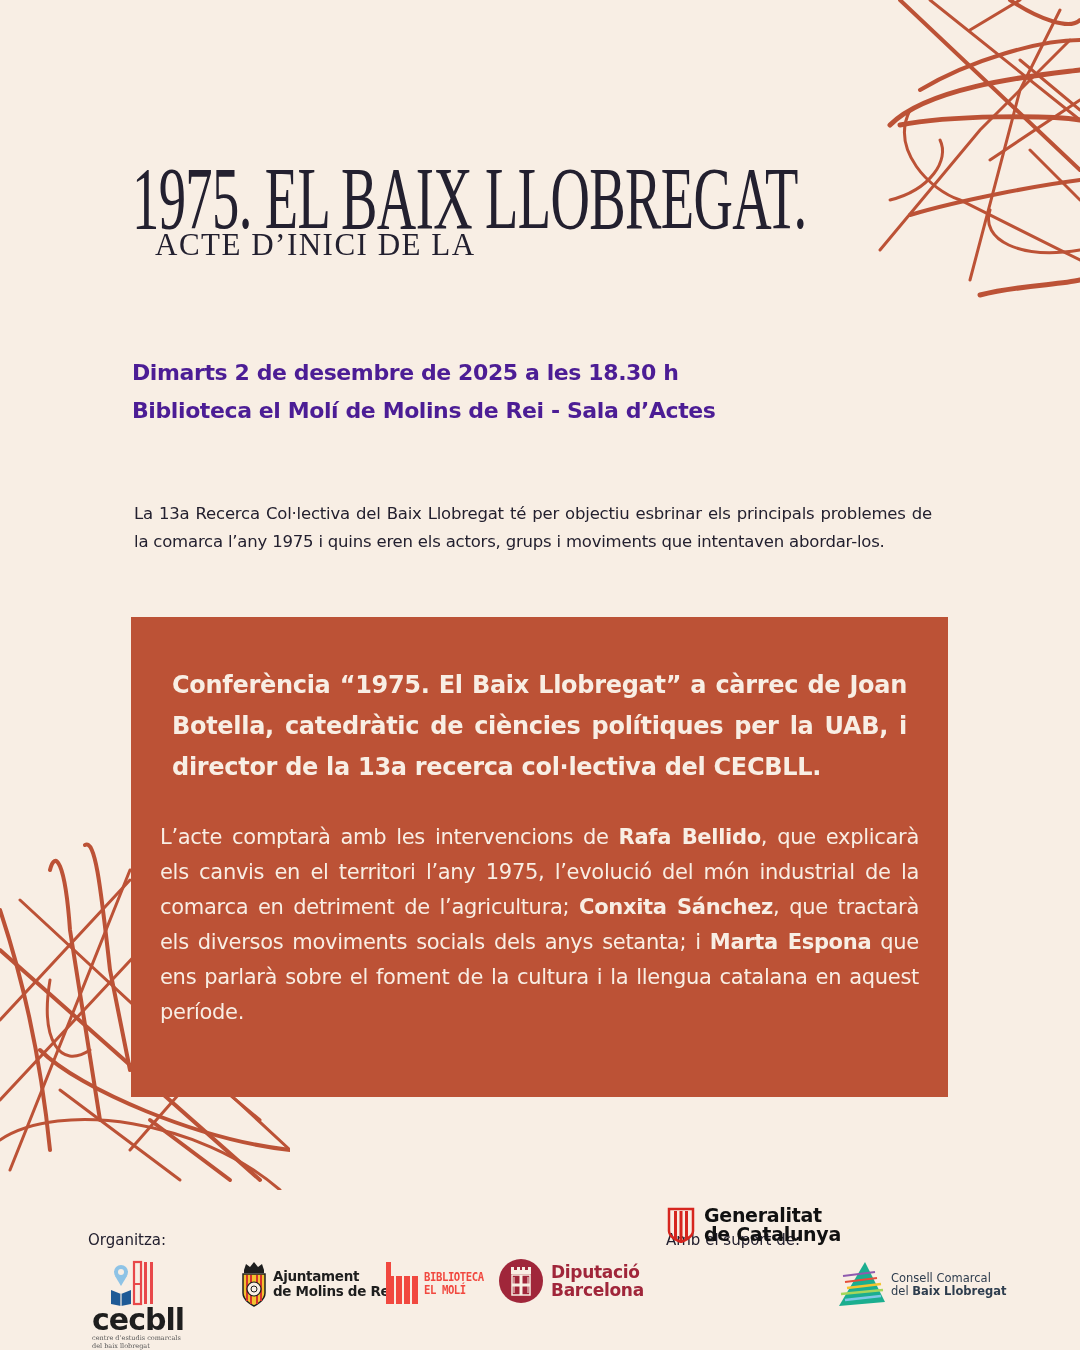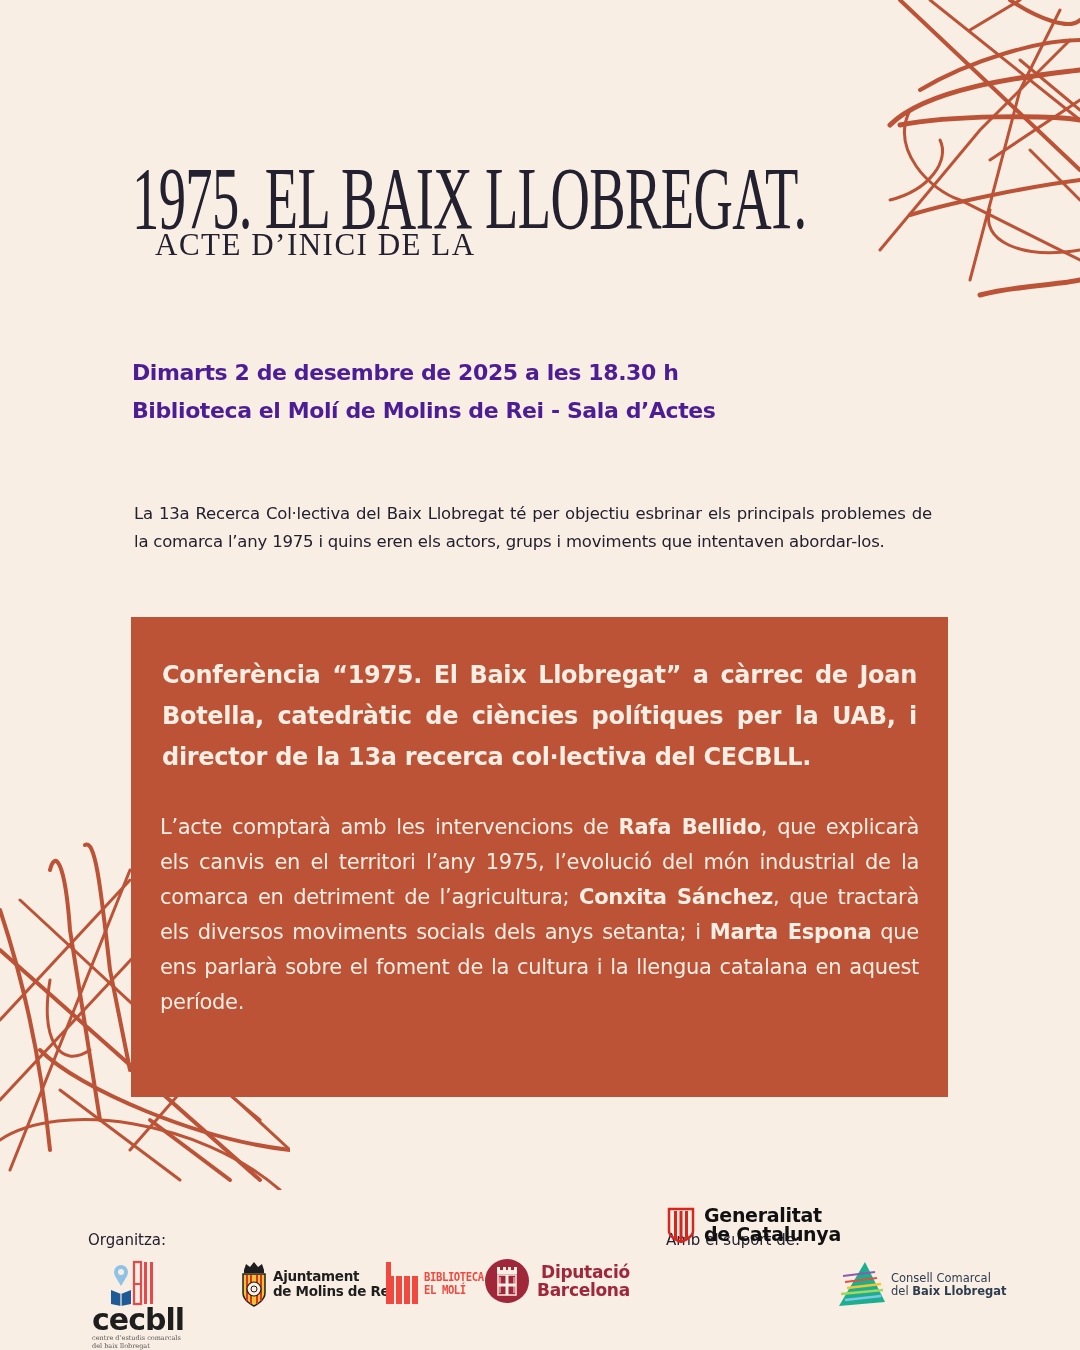--- a/index.html
+++ b/index.html
@@ -42,41 +42,41 @@
     }
 
     .box {
       position: absolute; left: 131px; top: 617px; width: 817px; height: 480px;
       background: #BC5236;
       box-sizing: border-box; padding: 36px 29px 0 29px;
       color: #F8EEE4;
     }
     .box .conf {
       font-size: 24px; font-weight: bold; line-height: 41px;
-      text-align: justify; letter-spacing: -0.3px; margin: 2px;
+      text-align: justify; letter-spacing: -0.3px; margin: 12px;
     }
     .box .speakers {
       font-size: 21px; line-height: 35px; margin: 32px 0 0 0;
       text-align: justify; letter-spacing: -0.3px;
     }
     .box .speakers b { font-weight: bold; }
 
     .footer-label { position: absolute; font-size: 15px; color: #23202F; }
     .org-label { left: 88px; top: 1231px; }
     .sup-label { left: 666px; top: 1231px; }
 
     .logo { position: absolute; display: flex; align-items: center; }
     .logo-cecbll { left: 88px; top: 1260px; flex-direction: column; }
     .logo-cecbll .word { font-size: 30px; font-weight: bold; color: #1E1E1E; line-height: 28px; letter-spacing: -1px; }
     .logo-cecbll .sub { font-family: "DejaVu Serif", serif; font-size: 6.5px; color: #555; line-height: 8px; }
     .logo-ajunt { left: 241px; top: 1261px; }
     .logo-ajunt .txt { font-size: 13.5px; font-weight: bold; color: #1E1E1E; line-height: 15px; margin-left: 6px; letter-spacing: -0.3px; }
     .logo-bib { left: 386px; top: 1262px; }
     .logo-bib .txt { font-family: "DejaVu Sans Mono", monospace; font-size: 12.5px; font-weight: bold; color: #F1483F; line-height: 13px; margin-left: 6px; letter-spacing: -0.5px; transform: scaleX(0.85); transform-origin: left center; }
-    .logo-dip { left: 485px; top: 1259px; text-align: right; }
+    .logo-dip { left: 499px; top: 1259px; }
     .logo-dip .txt { font-size: 17px; font-weight: bold; color: #A0263A; line-height: 18px; margin-left: 8px; letter-spacing: -0.3px; }
     .logo-gen { left: 666px; top: 1206px; }
     .logo-gen .txt { font-size: 19px; font-weight: bold; color: #111; line-height: 19px; margin-left: 8px; letter-spacing: -0.3px; }
     .logo-cons { left: 835px; top: 1260px; }
     .logo-cons .txt { font-size: 11.5px; color: #2E3D4E; line-height: 13px; margin-left: 6px; }
     .logo-cons .txt b { font-weight: bold; }
   </style>
 </head>
 <body>
 

